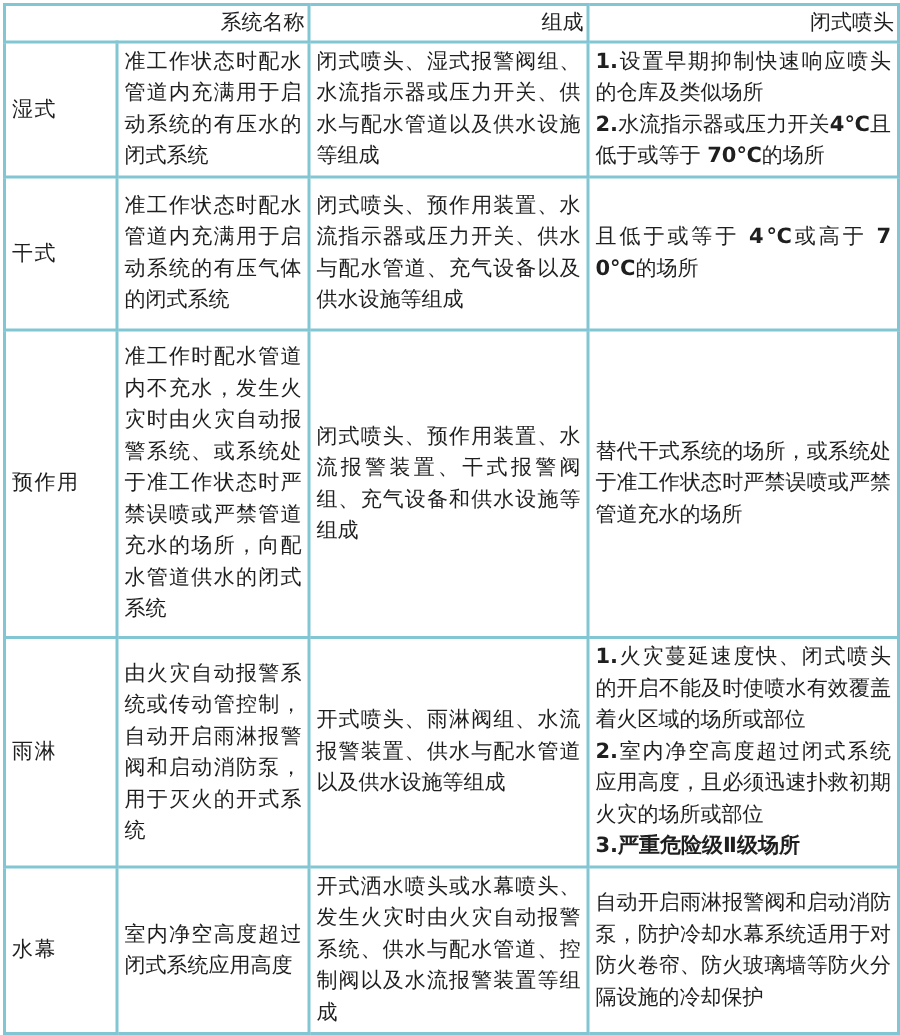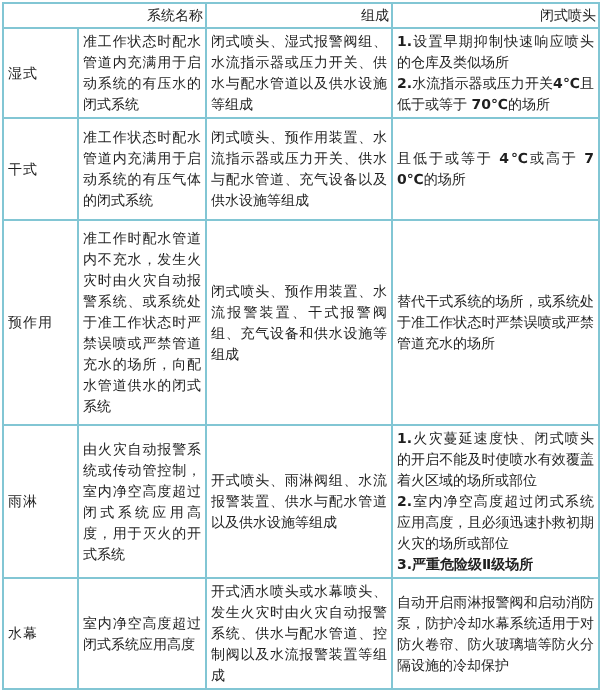--- a/index.html
+++ b/index.html
@@ -106,21 +106,21 @@
       <td class="c-comp">
           <div class="para"><span>闭式喷头、预作用装置、水流报警装置、干式报警阀组、充气设备和供水设施等组成</span></div>
         </td>
       <td class="c-scope">
           <div class="para"><span>替代干式系统的场所，或系统处于准工作状态时严禁误喷或严禁管道充水的场所</span></div>
         </td>
     </tr>
     <tr class="r4">
       <td class="c-name">雨淋</td>
       <td class="c-desc">
-          <div class="para"><span>由火灾自动报警系统或传动管控制，室内净空高度超过闭式系统应用高度，用于灭火的开式系统</span></div>
+          <div class="para"><span>由火灾自动报警系统或传动管控制，自动开启雨淋报警阀和启动消防泵，用于灭火的开式系统</span></div>
         </td>
       <td class="c-comp">
           <div class="para"><span>开式喷头、雨淋阀组、水流报警装置、供水与配水管道以及供水设施等组成</span></div>
         </td>
       <td class="c-scope">
           <div class="para"><span class="bold">1.</span><span>火灾蔓延速度快、闭式喷头的开启不能及时使喷水有效覆盖着火区域的场所或部位</span></div>
           <div class="para"><span class="bold">2.</span><span>室内净空高度超过闭式系统应用高度，且必须迅速扑救初期火灾的场所或部位</span></div>
           <div class="para"><span class="bold">3.</span><span class="bold">严重危险级Ⅱ级场所</span></div>
         </td>
     </tr>

